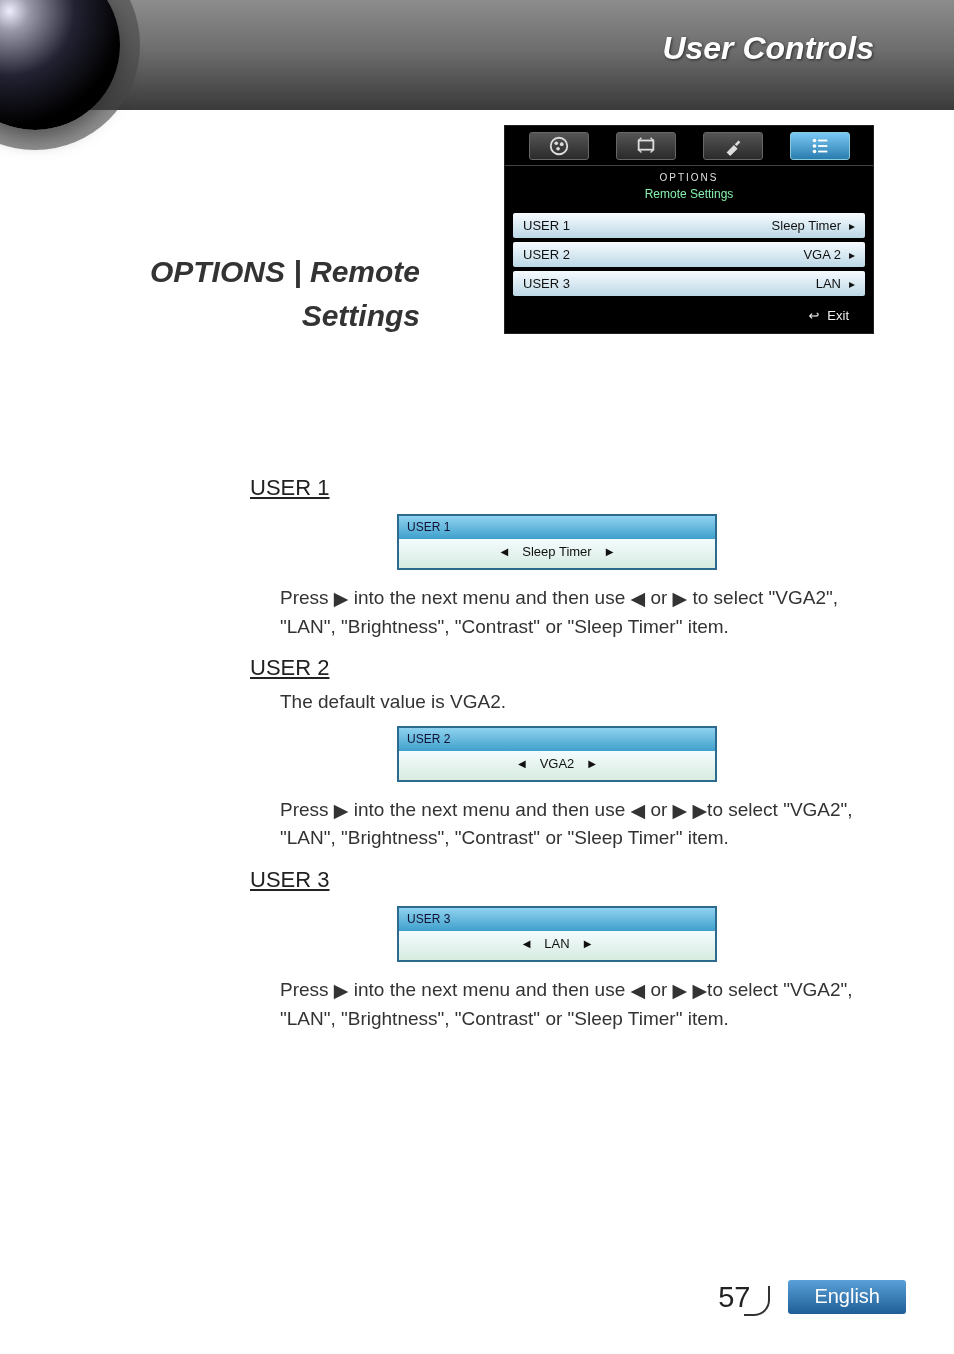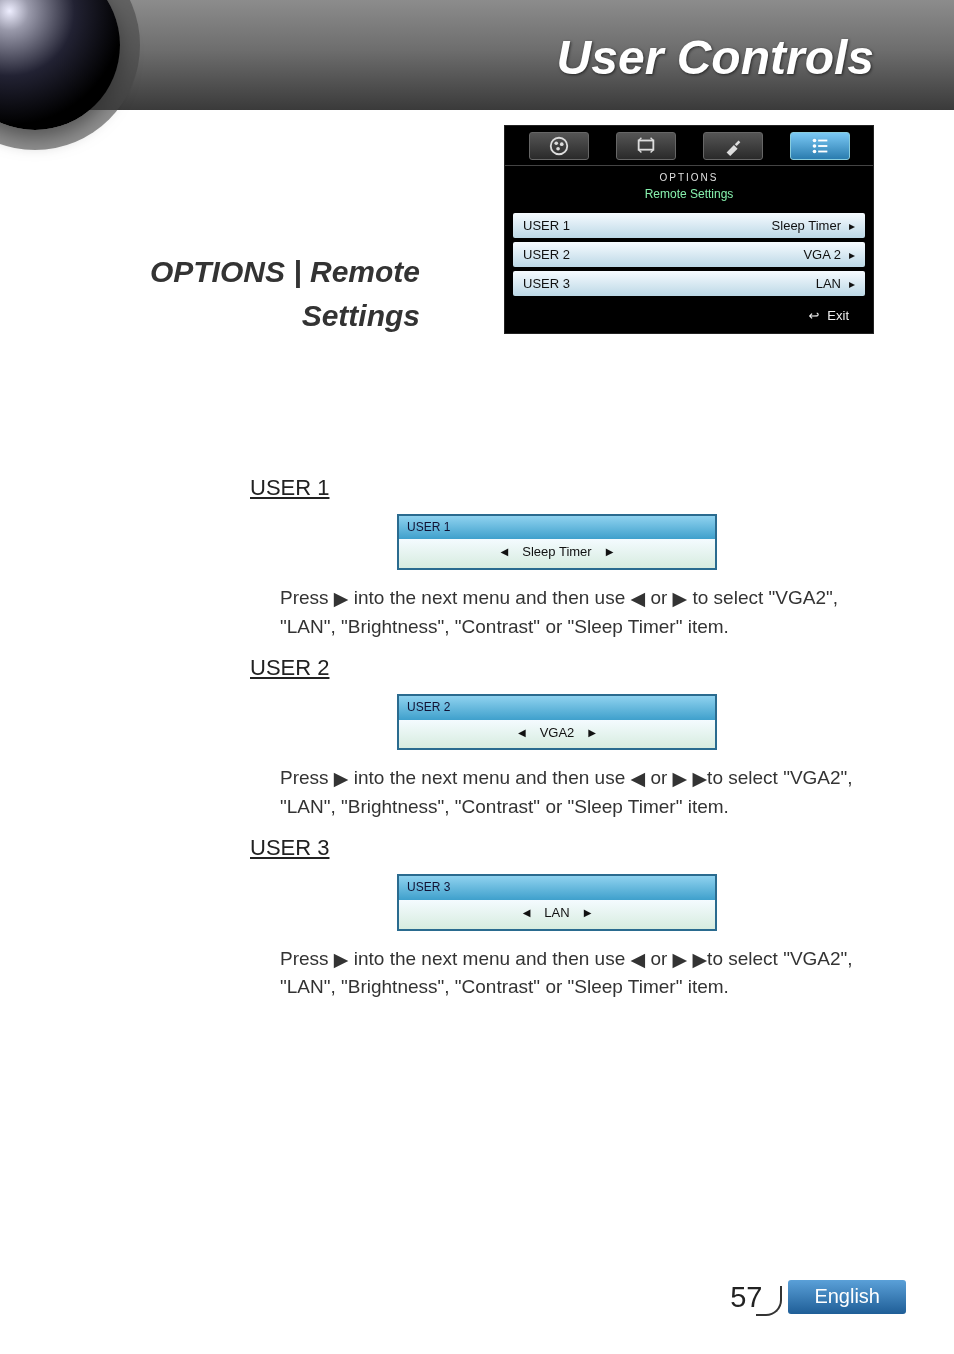--- a/index.html
+++ b/index.html
@@ -24,21 +24,21 @@
     border-radius: 50%;
     background: radial-gradient(circle at 35% 30%, #eef 0%, #99a 12%, #223 40%, #000 70%);
     box-shadow: 0 0 0 20px rgba(70,70,70,0.6), 0 8px 20px rgba(0,0,0,0.6);
   }
   .header-title {
     position: absolute;
     top: 30px; right: 80px;
     color: #fff;
     font-style: italic;
     font-weight: bold;
-    font-size: 48px;
+    font-size: 32px;
     text-shadow: 1px 1px 3px rgba(0,0,0,0.6);
   }
   .section-title {
     position: absolute;
     top: 250px;
     left: 90px;
     width: 330px;
     text-align: right;
     font-style: italic;
     font-weight: bold;
@@ -175,21 +175,21 @@
     border-right:2px solid #333;
     border-bottom:2px solid #333;
     border-bottom-right-radius:16px;
   }
   .lang-pill {
     background: linear-gradient(to bottom,#5aa0d8,#1f5e97);
     color: #fff;
     font-size: 20px;
     padding: 5px 26px 6px;
     border-radius: 3px;
-    margin-left: 10px;
+    margin-left: 22px;
   }
 </style>
 </head>
 <body>
 
 <div class="header-bar">
   <div class="lens"></div>
   <div class="header-title">User Controls</div>
 </div>
 
@@ -267,20 +267,21 @@
       <span class="mini-caret">◀</span>
       <span>Sleep Timer</span>
       <span class="mini-caret">▶</span>
     </div>
   </div>
   <div class="indent">
     <span>Press </span><span class="tri">▶</span><span> into the next menu and then use </span><span class="tri">◀</span><span> or </span><span class="tri">▶</span><span> to select "VGA2", "LAN", "Brightness", "Contrast" or "Sleep Timer" item.</span>
   </div>
 
   <div class="sec-h">USER 2</div>
+  <div class="indent">The default value is VGA2.</div>
   <div class="selector-box">
     <div class="selector-title">USER 2</div>
     <div class="selector-val">
       <span class="mini-caret">◀</span>
       <span>VGA2</span>
       <span class="mini-caret">▶</span>
     </div>
   </div>
   <div class="indent">
     <span>Press </span><span class="tri">▶</span><span> into the next menu and then use </span><span class="tri">◀</span><span> or </span><span class="tri">▶ ▶</span><span>to select "VGA2", "LAN", "Brightness", "Contrast" or "Sleep Timer" item.</span>

